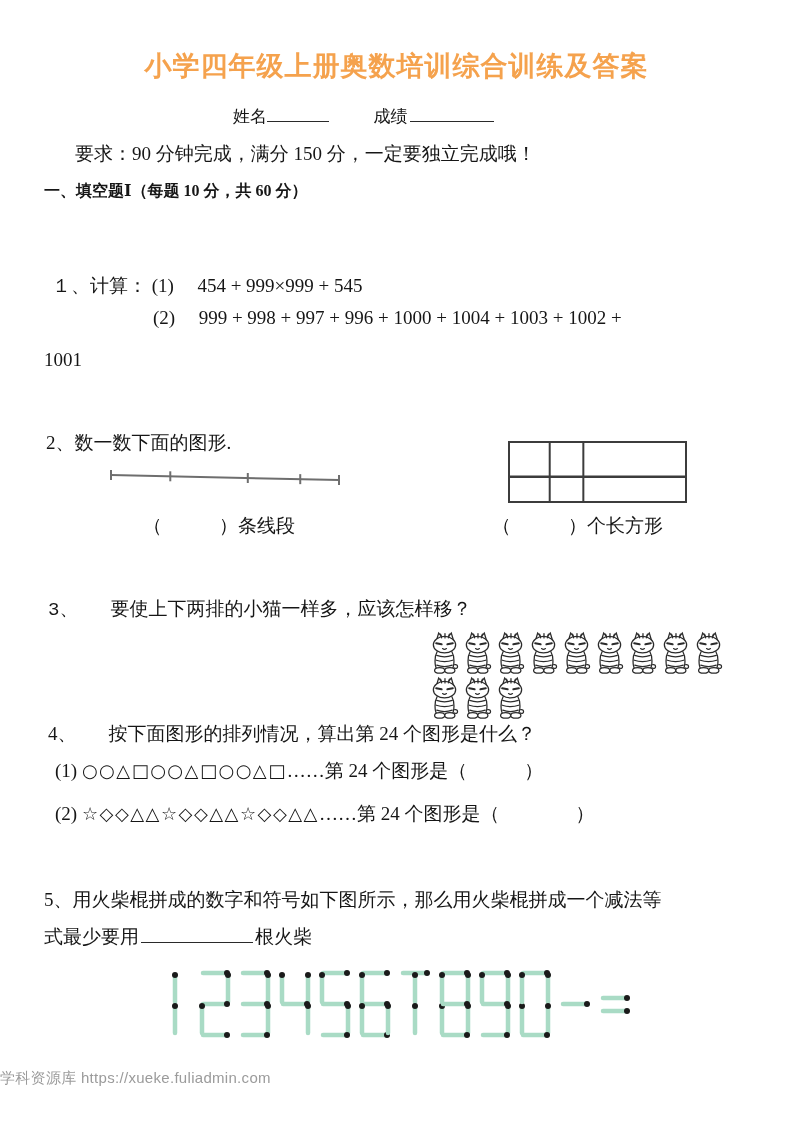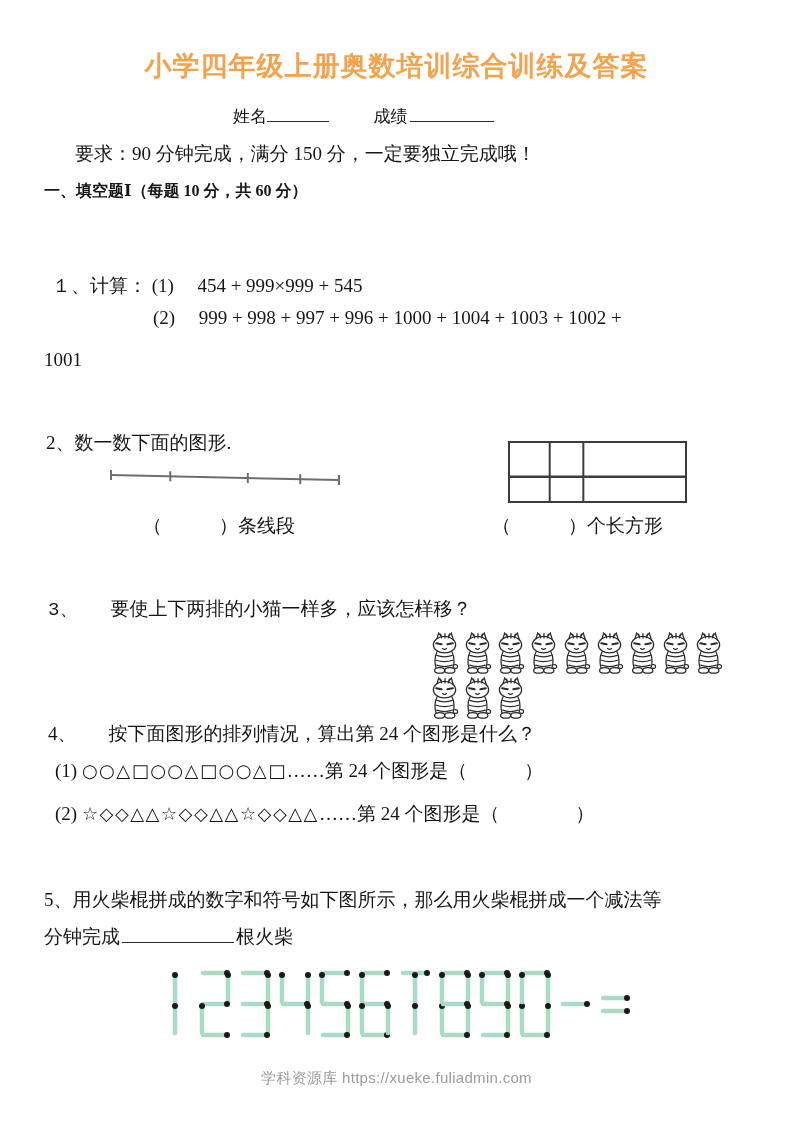--- a/index.html
+++ b/index.html
@@ -37,21 +37,21 @@
   .q4t{left:48px;top:721px;}
   .q4i1{left:55px;top:758px;}
   .q4i2{left:55px;top:801px;}
   .shapes{font-family:"DejaVu Sans","Liberation Sans",sans-serif;font-size:18px;letter-spacing:1.5px;}
   .q5l1{left:44px;top:887px;}
   .q5l2{left:44px;top:923px;}
   .segfig{left:106px;top:466px;}
   .rectfig{left:507px;top:440px;}
   .matchfig{left:158px;top:970px;}
   .footer{
-    left:0;top:1069px;width:793px;text-align:center;
+    left:0;top:1069px;width:793px;text-align:left;
     font-family:"Liberation Sans","DejaVu Sans",sans-serif;
     font-size:15px;color:#9b9b9b;letter-spacing:.3px;
   }
 </style>
 </head>
 <body>
 
 <div class="page">
 
   <div class="abs title">小学四年级上册奥数培训综合训练及答案</div>
@@ -311,21 +311,21 @@
   </div>
 
   <div class="abs bodyline q4i2">
     <span>(2)</span>
     <span class="shapes">☆◇◇△△☆◇◇△△☆◇◇△△</span><span>……第 24 个图形是（　　　　）</span>
   </div>
 
   <div class="abs bodyline q5l1">5、用火柴棍拼成的数字和符号如下图所示，那么用火柴棍拼成一个减法等</div>
 
   <div class="abs bodyline q5l2">
-    <span>分钟完成</span><span class="blank q5"></span><span>根火柴</span>
+    <span>式最少要用</span><span class="blank q5"></span><span>根火柴</span>
   </div>
 
   <svg class="abs matchfig" id="match-svg" width="482" height="72" viewBox="0 0 482 72">
       <line x1="17" y1="5" x2="17" y2="32" stroke="#A9DBC5" stroke-width="4.5" stroke-linecap="round"></line>
       <circle cx="17" cy="5" r="3" fill="#1a1a1a"></circle>
       <line x1="17" y1="36" x2="17" y2="63" stroke="#A9DBC5" stroke-width="4.5" stroke-linecap="round"></line>
       <circle cx="17" cy="36" r="3" fill="#1a1a1a"></circle>
       <line x1="45" y1="3" x2="69" y2="3" stroke="#A9DBC5" stroke-width="4.5" stroke-linecap="round"></line>
       <circle cx="69" cy="3" r="3" fill="#1a1a1a"></circle>
       <line x1="70" y1="5" x2="70" y2="32" stroke="#A9DBC5" stroke-width="4.5" stroke-linecap="round"></line>

